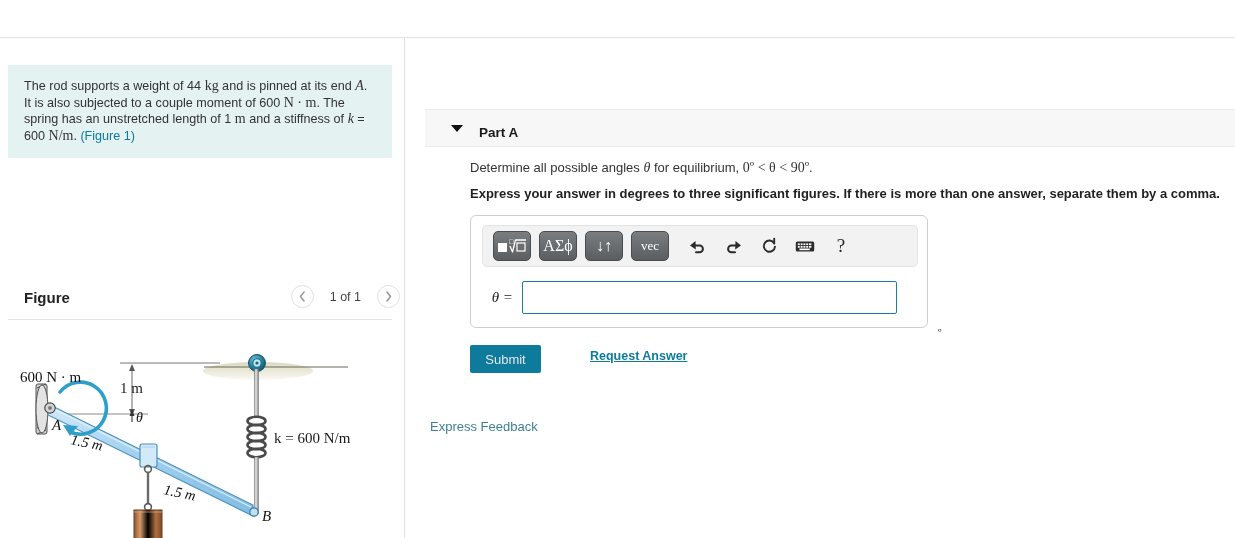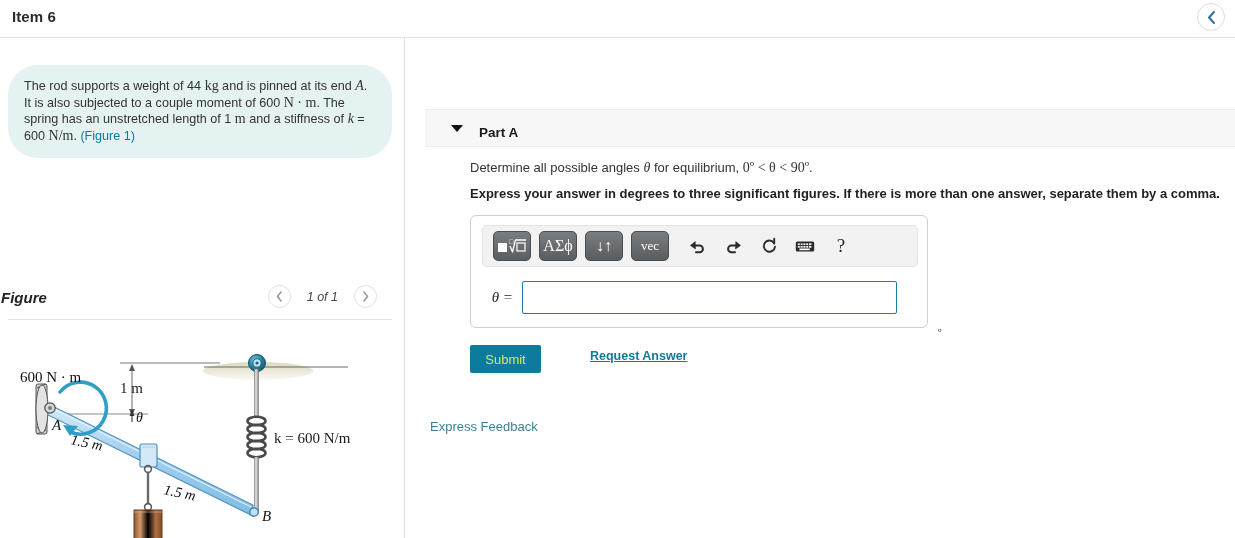--- a/index.html
+++ b/index.html
@@ -41,32 +41,31 @@
     background: #dbe3e6;
   }
 
   
   .left { position: absolute; left: 0; top: 38px; width: 404px; height: 500px; }
 
   .statement {
     position: absolute; left: 8px; top: 27px; width: 384px;
     background: #e4f2f1;
     padding: 13px 16px 14px 16px;
-    border-radius: 30px;
   }
   .statement p {
     margin: 0;
     font-size: 12.6px; line-height: 16.5px; color: #333;
   }
   .mathy { font-family: "Liberation Serif", serif; font-size: 14px; font-style: normal; }
   .mathy-i { font-family: "Liberation Serif", serif; font-size: 14px; font-style: italic; }
   .figlink { color: #0a7c9e; }
 
   .figure-head {
-    position: absolute; left: 1px; top: 245px; width: 384px; height: 40px; font-style: italic;
+    position: absolute; left: 24px; top: 245px; width: 384px; height: 40px;
   }
   .figure-title {
     position: absolute; left: 0; top: 6px;
     font-size: 15px; font-weight: bold; color: #222;
   }
   .pager { position: absolute; right: 8px; top: 2px; display: flex; align-items: center; gap: 16px; }
   .pg-btn {
     width: 23px; height: 23px; border-radius: 50%;
     border: 1px solid #e0e0e0; background: #fff;
     display: flex; align-items: center; justify-content: center;
@@ -146,49 +145,39 @@
   }
   .deg-unit {
     position: absolute; left: 533px; top: 288px;
     font-size: 11px; color: #333; font-family: "Liberation Serif", serif;
   }
 
   .submit-btn {
     position: absolute; left: 65px; top: 307px;
     width: 71px; height: 28px;
     background: #0f7b9c; border: none; border-radius: 2px;
-    color: #bef264; font-size: 13px; cursor: pointer;
+    color: #e5e5e5; font-size: 13px; cursor: pointer;
     font-family: "Liberation Sans", sans-serif;
   }
   .req-ans {
     position: absolute; left: 155px; top: 311px;
     font-size: 12.5px; font-weight: bold; color: #0f7b9c;
     text-decoration: underline; cursor: pointer; padding-left: 30px;
   }
   .feedback {
     position: absolute; left: 25px; top: 381px;
     font-size: 13px; color: #3f7f96; cursor: pointer;
   }
   svg { overflow: visible; }
 </style>
 </head>
 <body>
 
 <div class="page">
 
-  <div class="topbar">
-    <div class="item-title">Item 6</div>
-    <div class="nav-circle">
-      <span>
-        <svg width="9" height="13" viewBox="0 0 9 13">
-          <polyline points="7,1 2,6.5 7,12" fill="none" stroke="#2f6f9e" stroke-width="2" stroke-linecap="round" stroke-linejoin="round"></polyline>
-        </svg>
-      </span>
-    </div>
-  </div>
   <div class="topbar-rule"></div>
   <div class="vsplit"></div>
 
   <div class="left">
 
     <div class="statement">
       <p>
         <span>The rod supports a weight of 44 </span><span class="mathy">kg</span><span> and is pinned at its end </span><span class="mathy-i">A</span><span>. It is also subjected to a couple moment of 600 </span><span class="mathy">N · m</span><span>. The spring has an unstretched length of 1 </span><span class="mathy">m</span><span> and a stiffness of </span><span class="mathy-i">k</span><span> = 600 </span><span class="mathy">N/m</span><span>. </span><span class="figlink">(Figure 1)</span>
       </p>
     </div>

